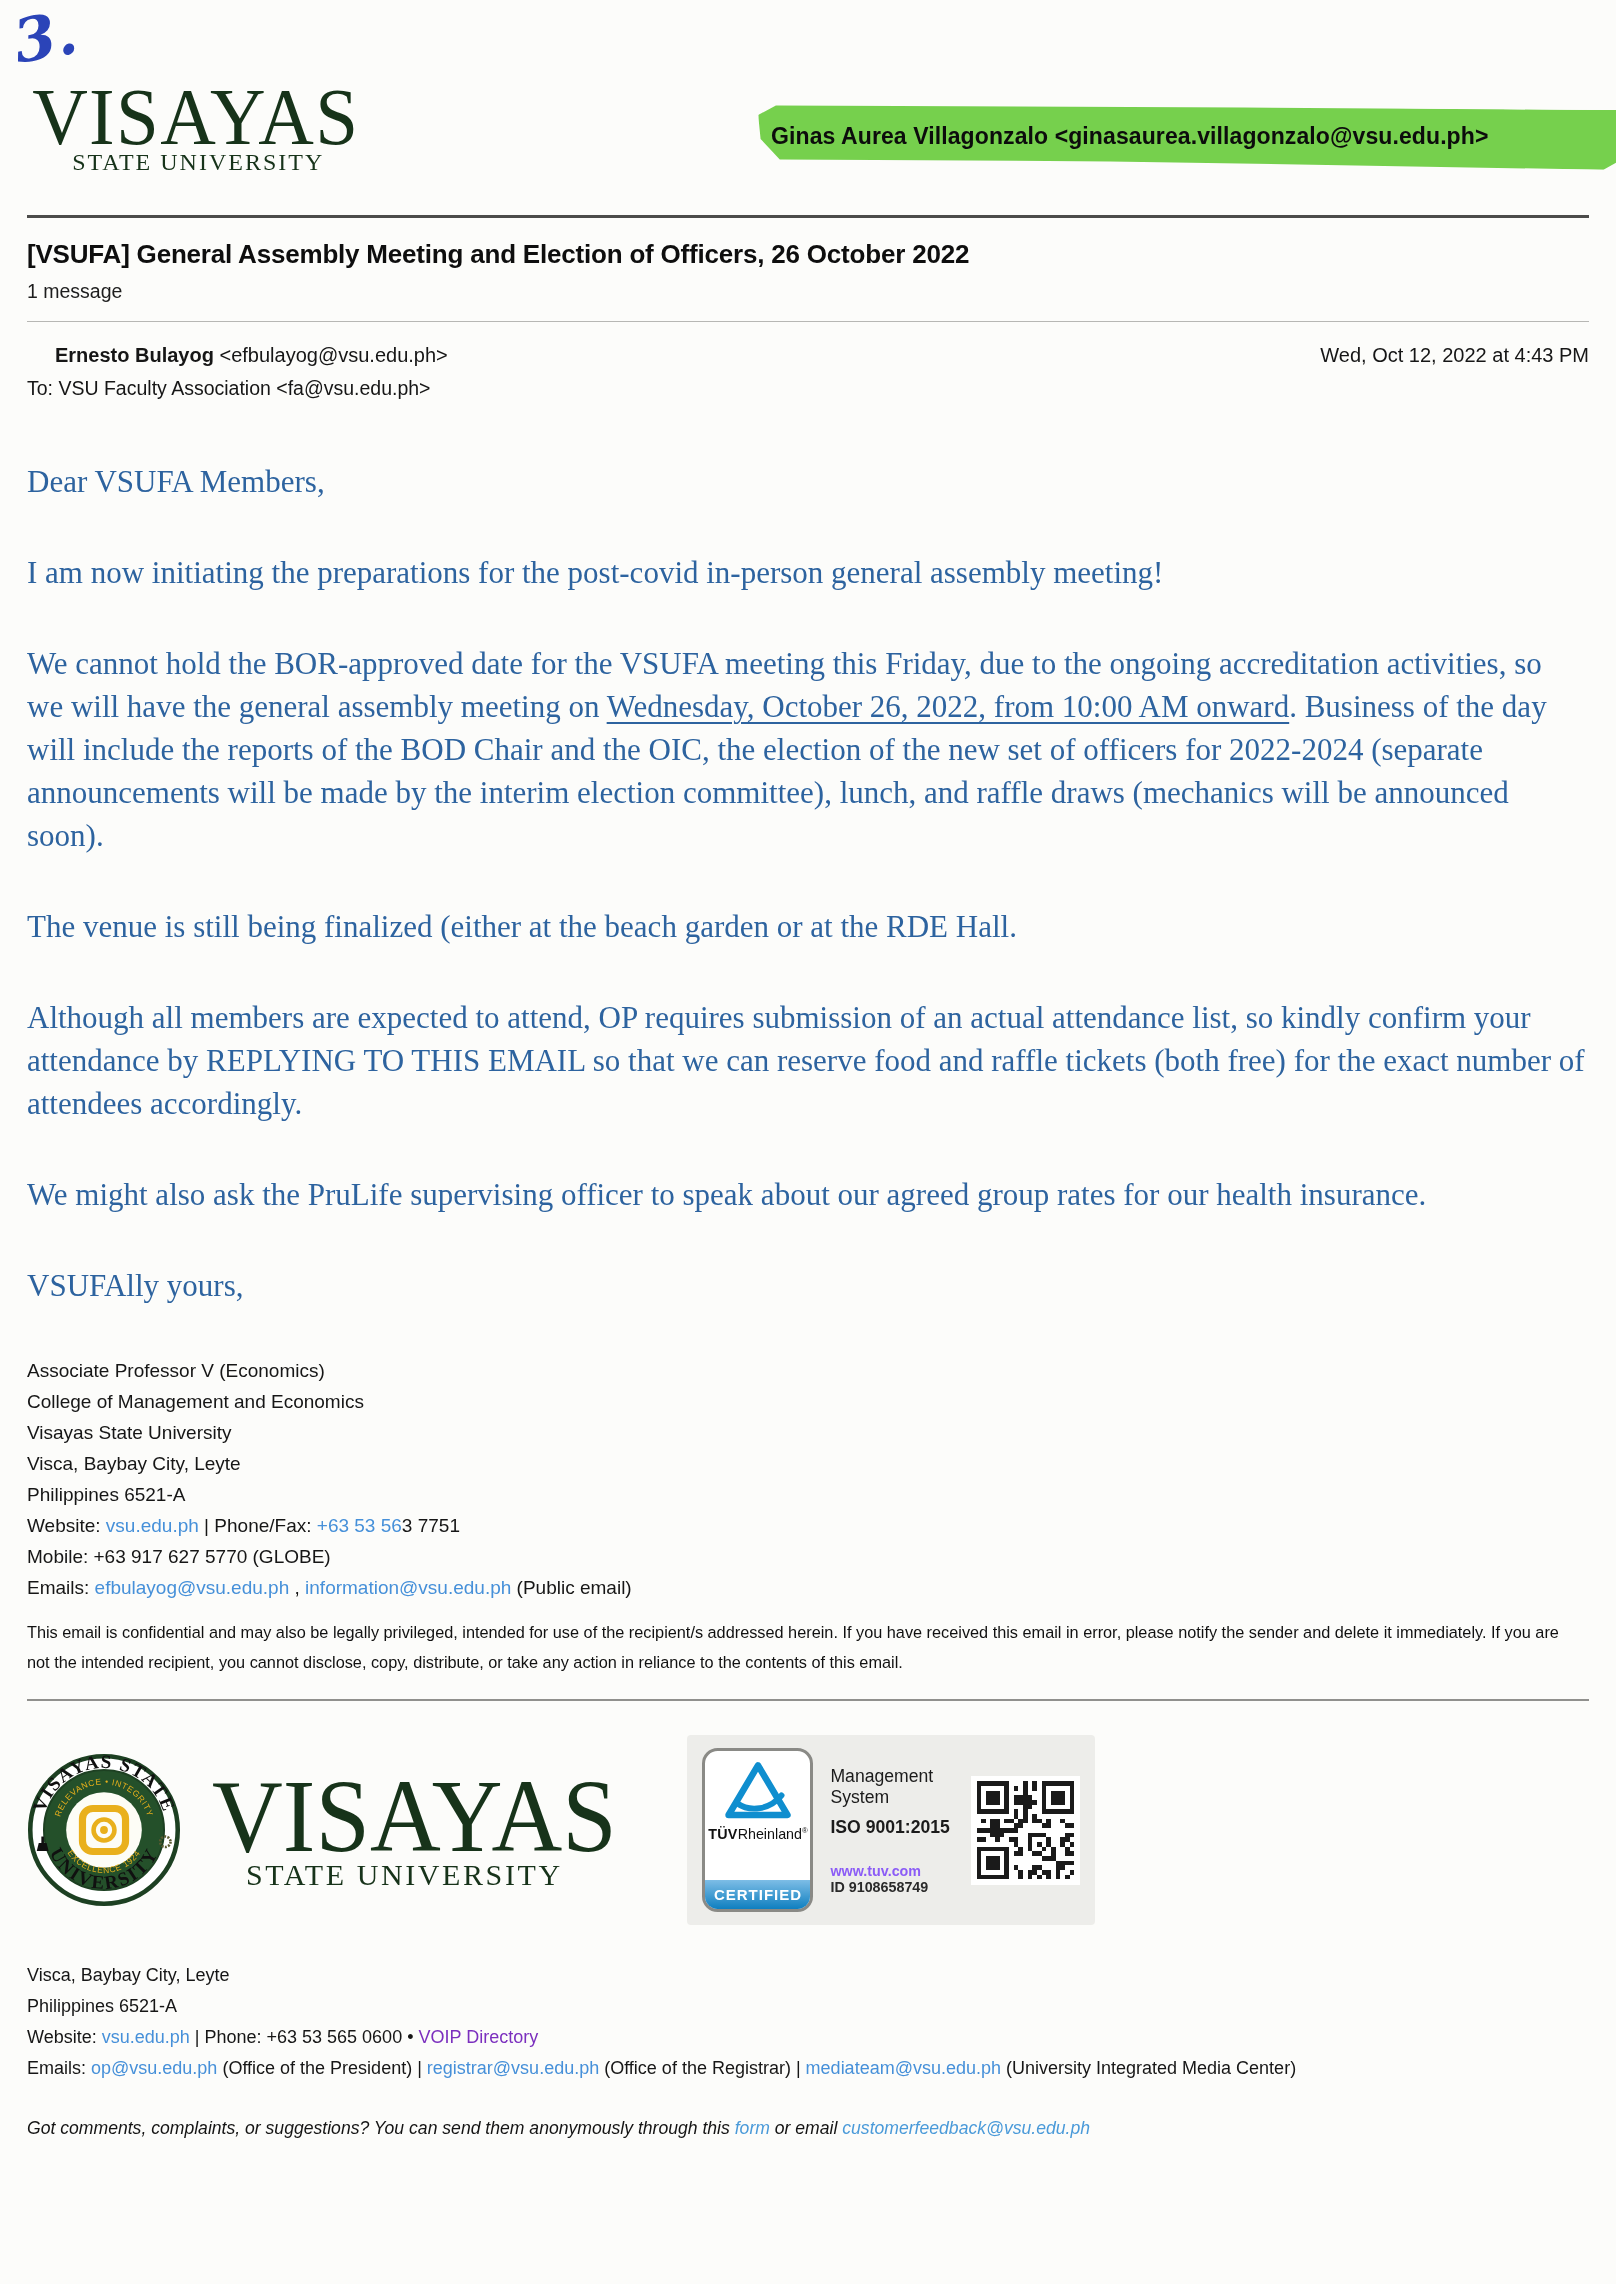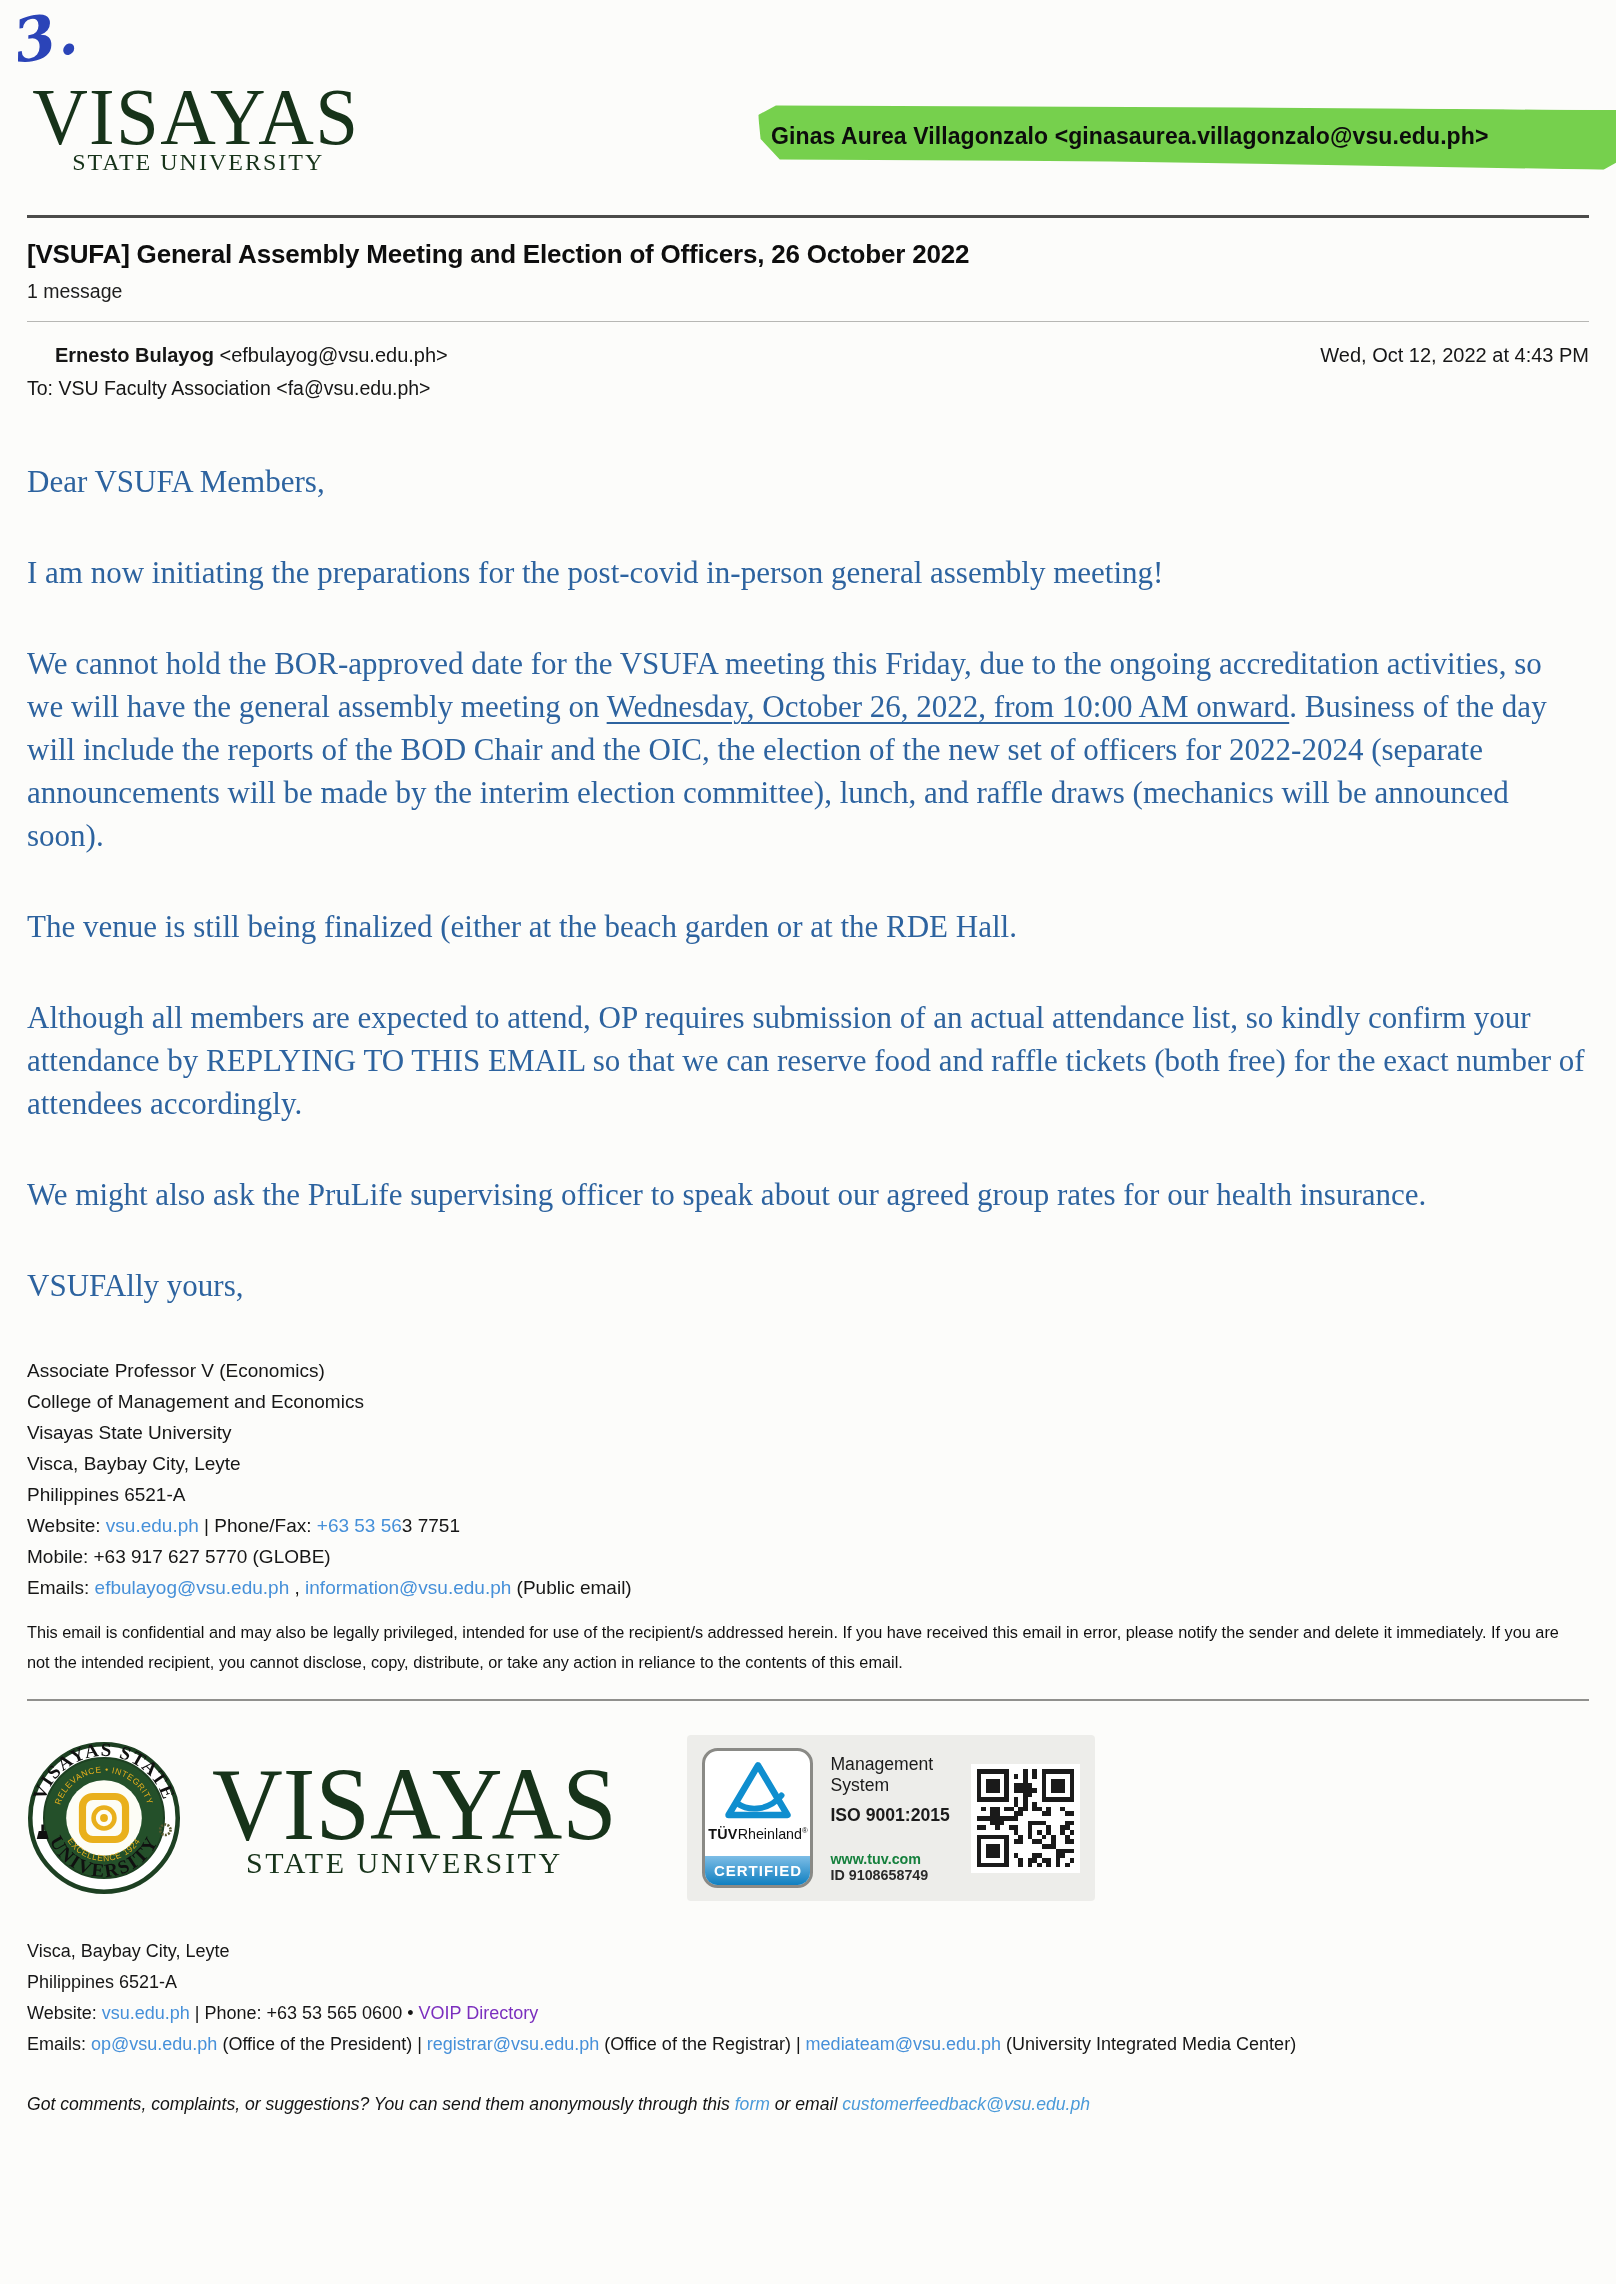--- a/index.html
+++ b/index.html
@@ -72,33 +72,33 @@
 
   
   .footer-brand{display:flex;align-items:center;margin-top:34px;gap:31px;}
   .seal{width:154px;height:154px;flex:0 0 auto;}
   .wordmark{color:#17331a;margin-top:-3.9px;}
   .wordmark-line1{font-family:"Liberation Serif",serif;font-size:98px;line-height:1;letter-spacing:0px;transform:scale(1,1.05);transform-origin:left top;}
   .wordmark-line2{font-family:"Liberation Serif",serif;font-size:30px;letter-spacing:2.6px;margin-top:-5.2px;margin-left:34px;}
 
   .cert-panel{display:flex;align-items:center;gap:17px;background:#ededea;
     padding:13px 15.6px;border-radius:3.9px;margin-left:39px;}
-  .tuv-badge{width:111px;height:140px;background:#fff;border:3.3px solid #8a8a86;border-radius:15.6px;
+  .tuv-badge{width:111px;height:164px;background:#fff;border:3.3px solid #8a8a86;border-radius:15.6px;
     box-sizing:border-box;display:flex;flex-direction:column;align-items:center;overflow:hidden;}
   .tuv-tri{margin-top:9px;}
   .tuv-brand{font-size:14.3px;margin-top:2.6px;color:#111;white-space:nowrap;}
   .tuv-brand b{letter-spacing:0.3px;}
   .tuv-reg{font-size:7.8px;vertical-align:top;}
   .tuv-band{margin-top:auto;width:100%;height:29px;background:linear-gradient(#7dbde6,#0f7fc0);
     display:flex;align-items:center;justify-content:center;
     color:#fff;font-weight:bold;font-size:15px;letter-spacing:1px;}
   .cert-text{width:124px;color:#1b1b1b;}
   .cert-l1{font-size:17.6px;font-weight:400;line-height:21.5px;}
   .cert-l3{font-size:17.6px;font-weight:600;margin-top:7.8px;}
-  .cert-site{font-size:14.3px;font-weight:bold;margin-top:25px;color:#15803d;}
+  .cert-site{font-size:14.3px;font-weight:bold;margin-top:25px;color:#8b5cf6;}
   .cert-id{font-size:14.3px;font-weight:bold;color:#2a2a2a;}
   .qr{width:98px;height:98px;background:#fff;padding:5.2px;}
 
   .address-block{margin-top:35px;}
   .addr-line{font-size:18px;line-height:31px;}
   .feedback{font-size:17.6px;font-style:italic;margin-top:34px;color:#141414;}
   .feedback .lnk{color:#4a9ad9;}
 </style>
 </head>
 <body>

